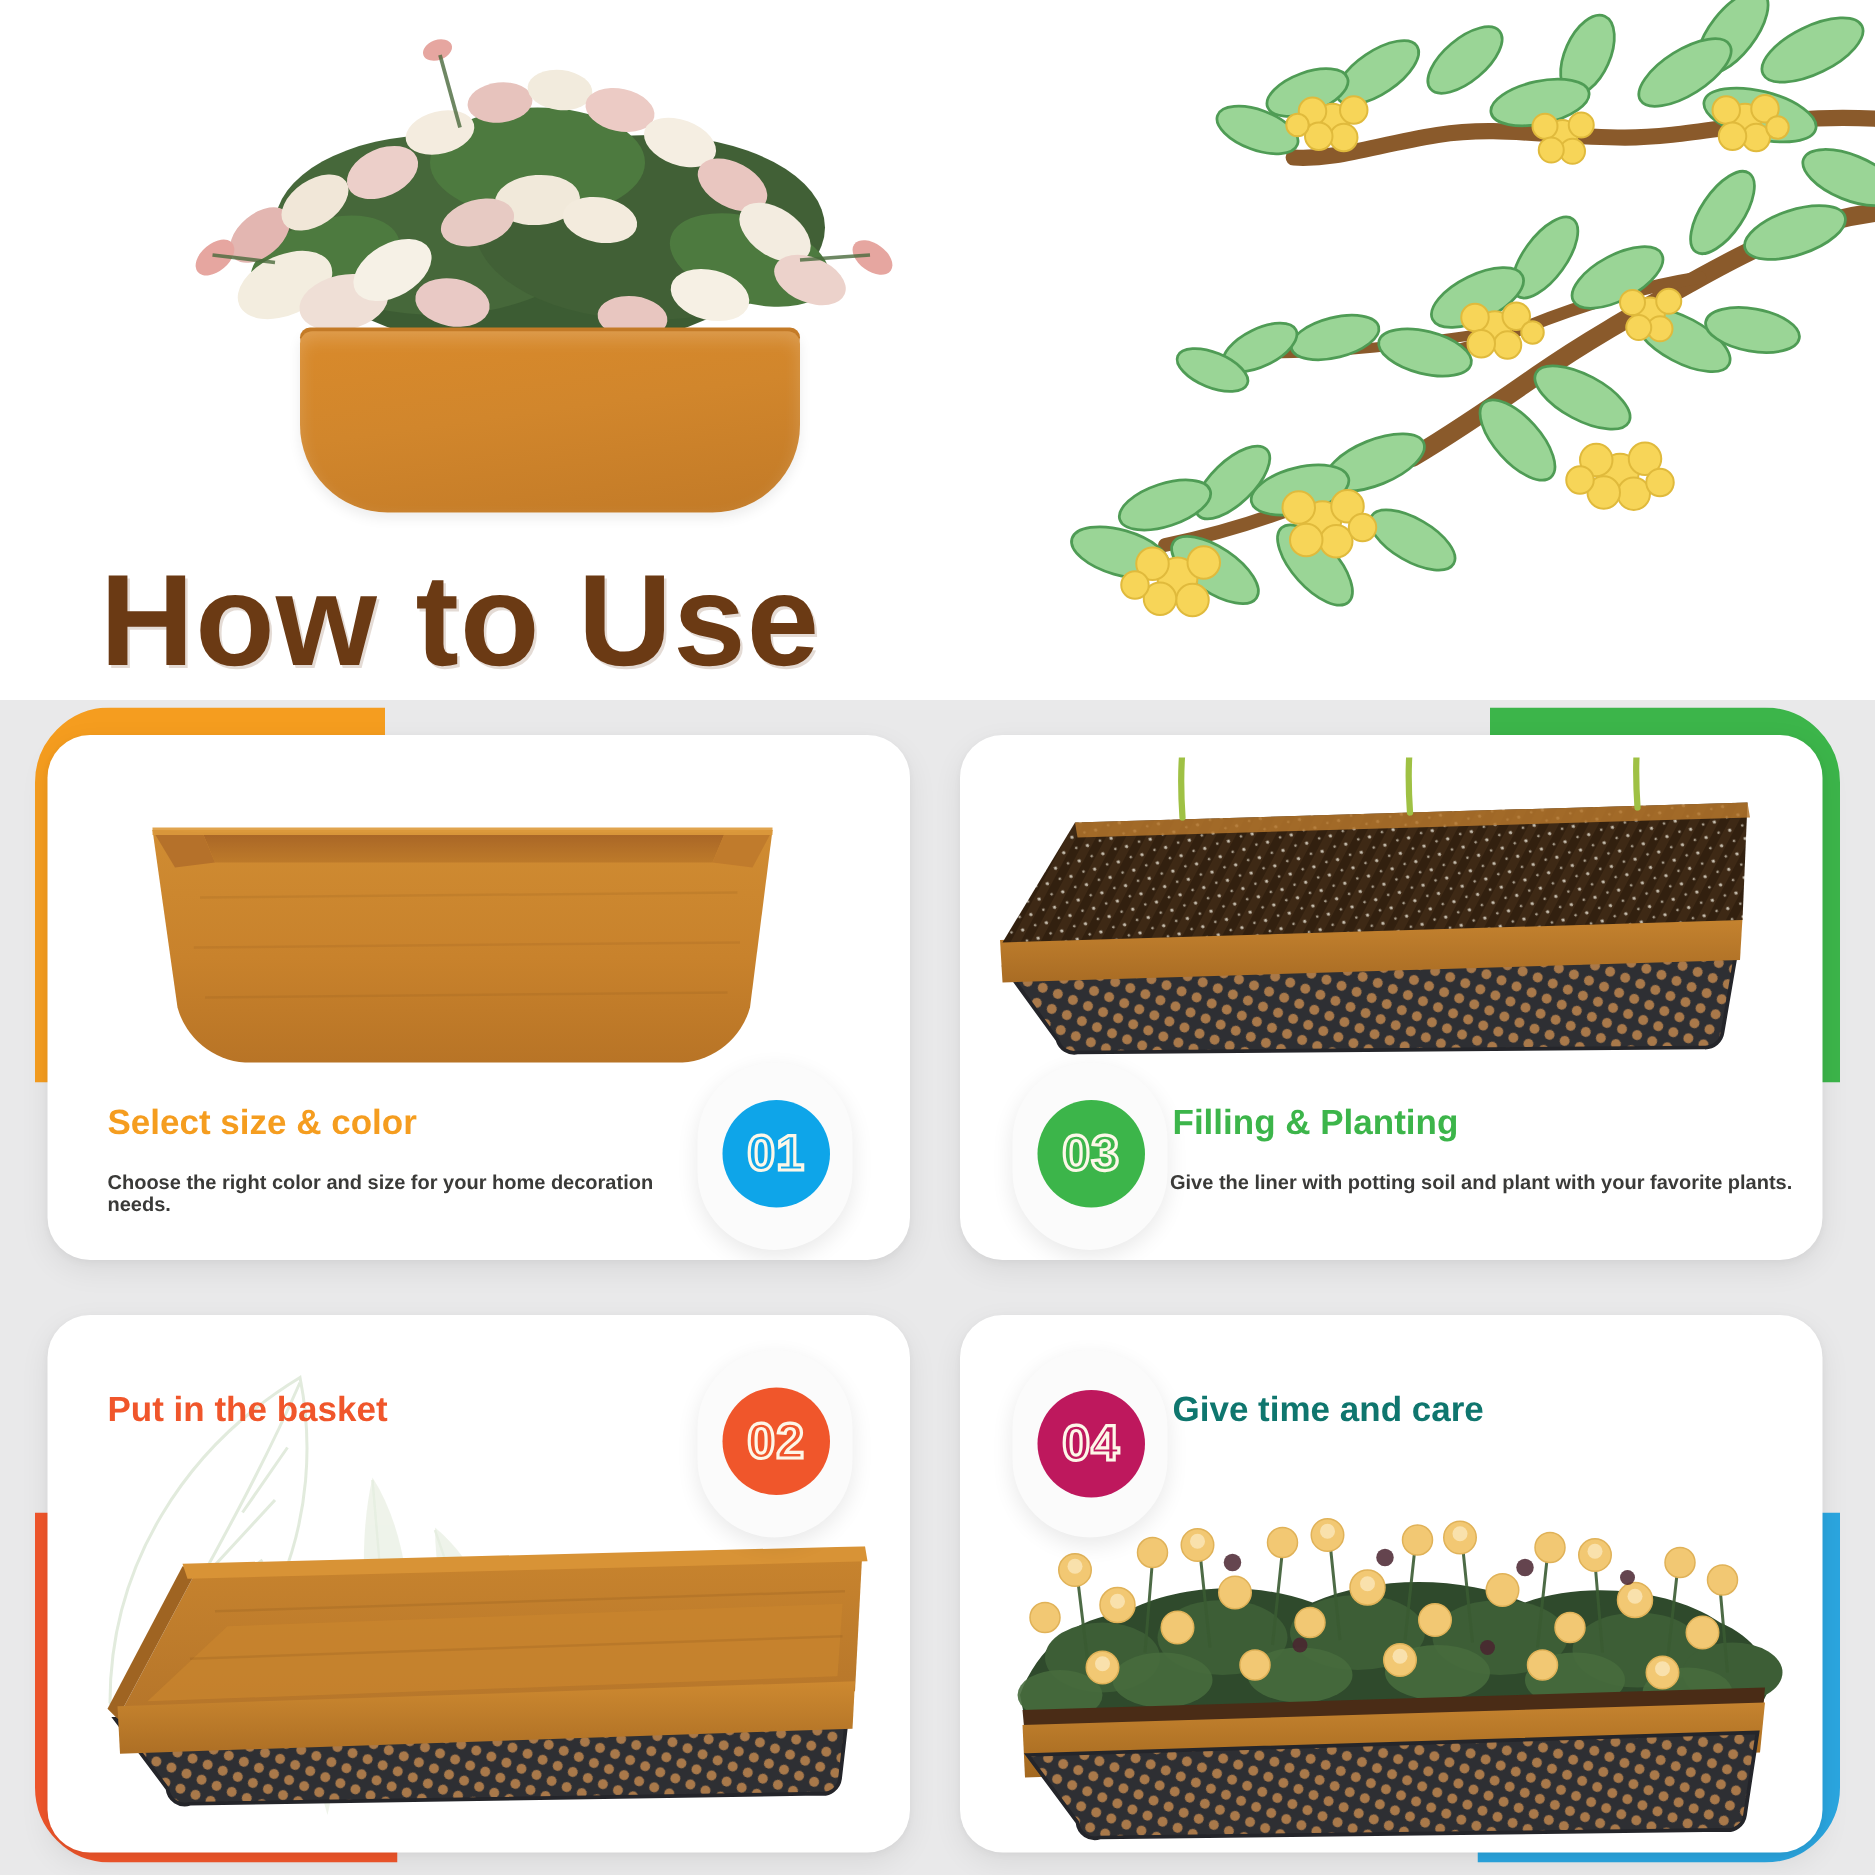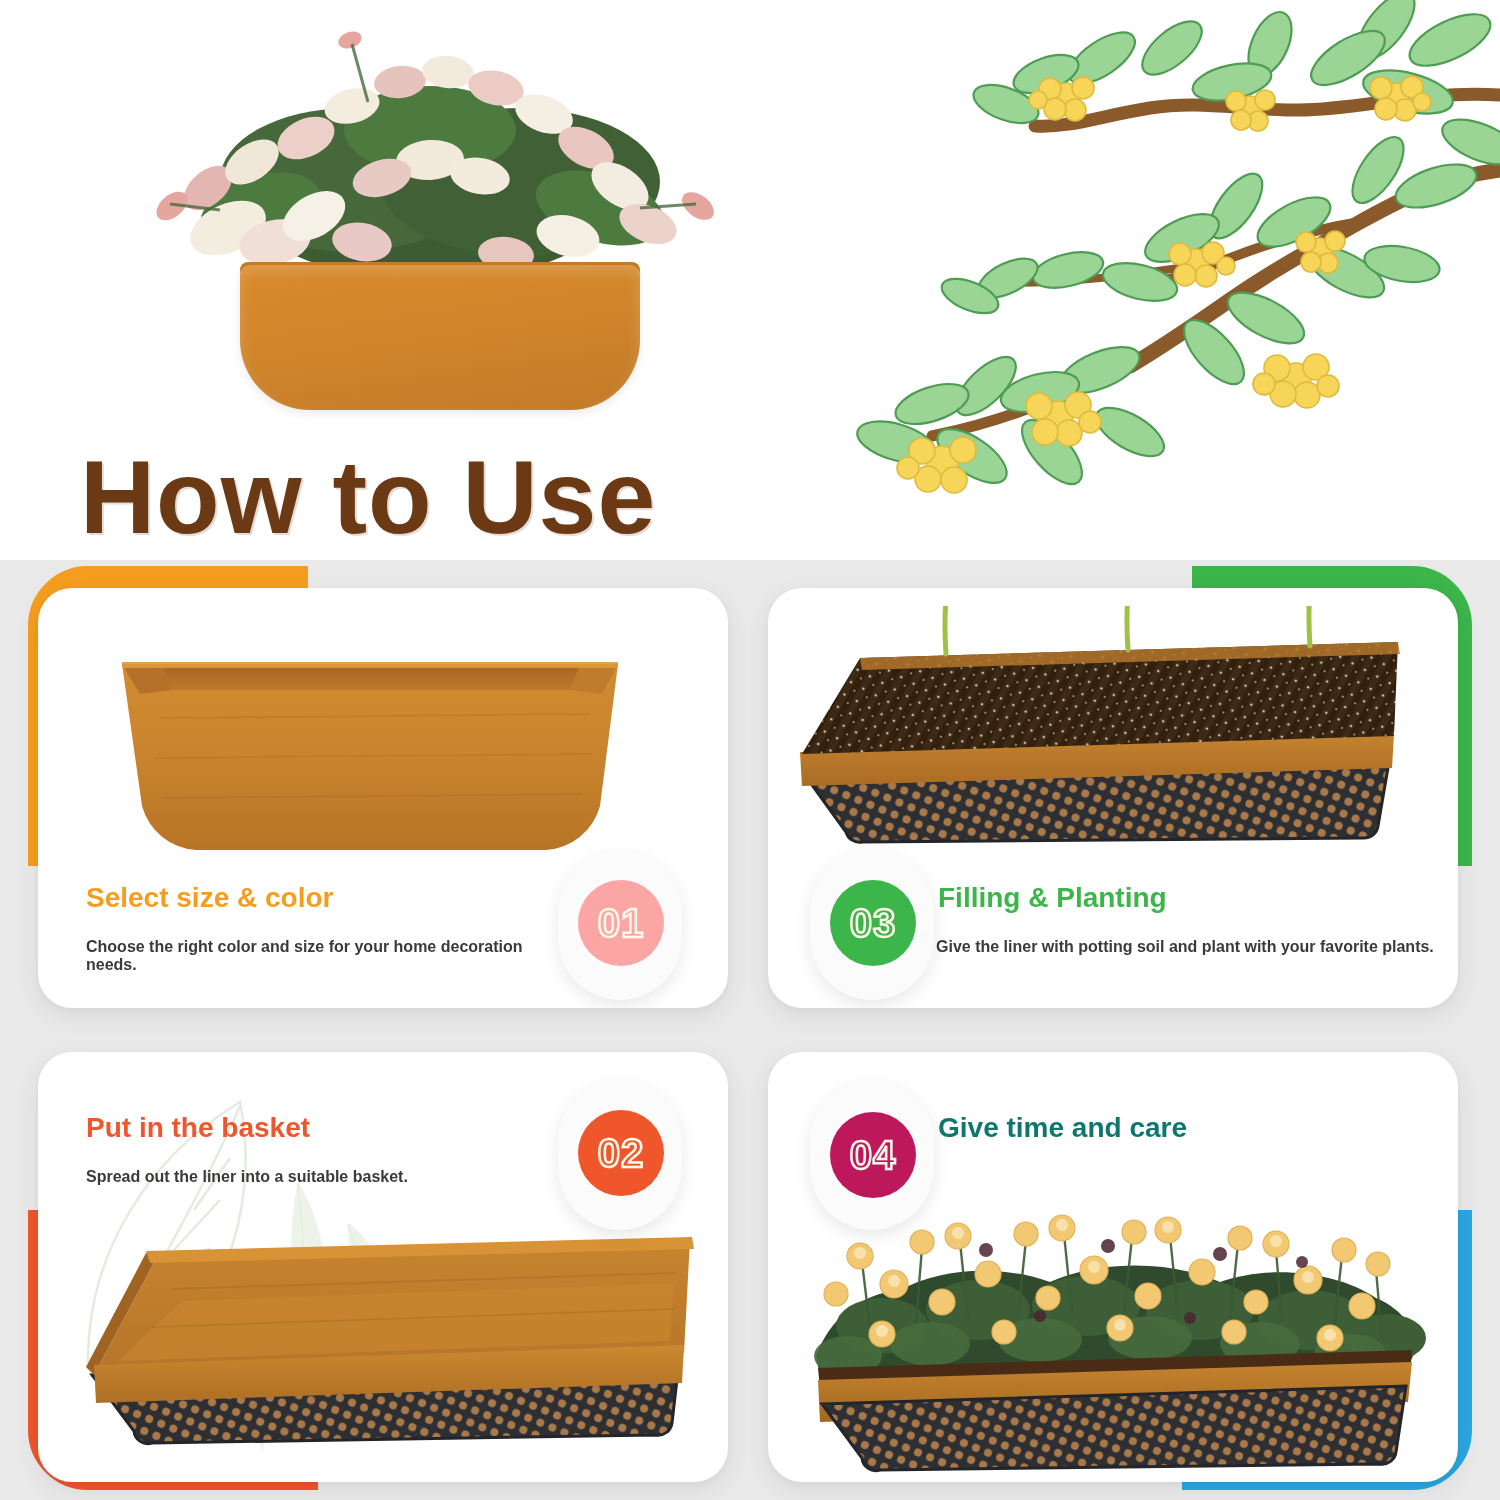--- a/index.html
+++ b/index.html
@@ -389,21 +389,21 @@
       <path d="M22 34 L 518 34 L 518 40 L 22 40 Z" fill="#dd9a3c" opacity=".9"></path>
 
       <g opacity=".10">
         <path d="M60 90 L 490 86" stroke="#6b3d12" stroke-width="2"></path>
         <path d="M55 130 L 492 126" stroke="#6b3d12" stroke-width="2"></path>
         <path d="M64 170 L 482 166" stroke="#6b3d12" stroke-width="2"></path>
       </g>
     </svg>
 
     <div class="badge-pill" style="left:520px; top:262px;"></div>
-    <div class="badge" style="left:540px; top:292px; background:#fca5a5;">
+    <div class="badge" style="left:540px; top:292px; background:#0ea5e9;">
       <span>01</span>
     </div>
 
     <div class="card-head" style="left:48px; top:296px; color:#f59d1f;">Select size &amp; color</div>
     <div class="card-body" style="left:48px; top:350px; width:470px;">Choose the right color and size for your home decoration needs.</div>
   </div>
 
   <div class="card" id="card-03">
 
     <svg class="card-img" style="left:8px; top:18px; width:648px; height:268px;" viewBox="0 0 648 268">
@@ -514,21 +514,20 @@
         <path d="M90 90 L 612 72" stroke="#5e3710" stroke-width="2"></path>
       </g>
     </svg>
 
     <div class="badge-pill" style="left:520px; top:28px;"></div>
     <div class="badge" style="left:540px; top:58px; background:#f0562b;align-items:center;">
       <span>02</span>
     </div>
 
     <div class="card-head" style="left:48px; top:62px; color:#f0562b;">Put in the basket</div>
-    <div class="card-body" style="left:48px; top:116px; width:450px;">Spread out the liner into a suitable basket.</div>
   </div>
 
   <div class="card" id="card-04">
 
     <svg class="card-img" style="left:22px; top:146px; width:648px; height:286px;" viewBox="0 0 648 286">
       <defs>
         <linearGradient id="g04f" x1="0" y1="0" x2="0" y2="1">
           <stop offset="0" stop-color="#c5832f"></stop>
           <stop offset="1" stop-color="#a3681f"></stop>
         </linearGradient>

